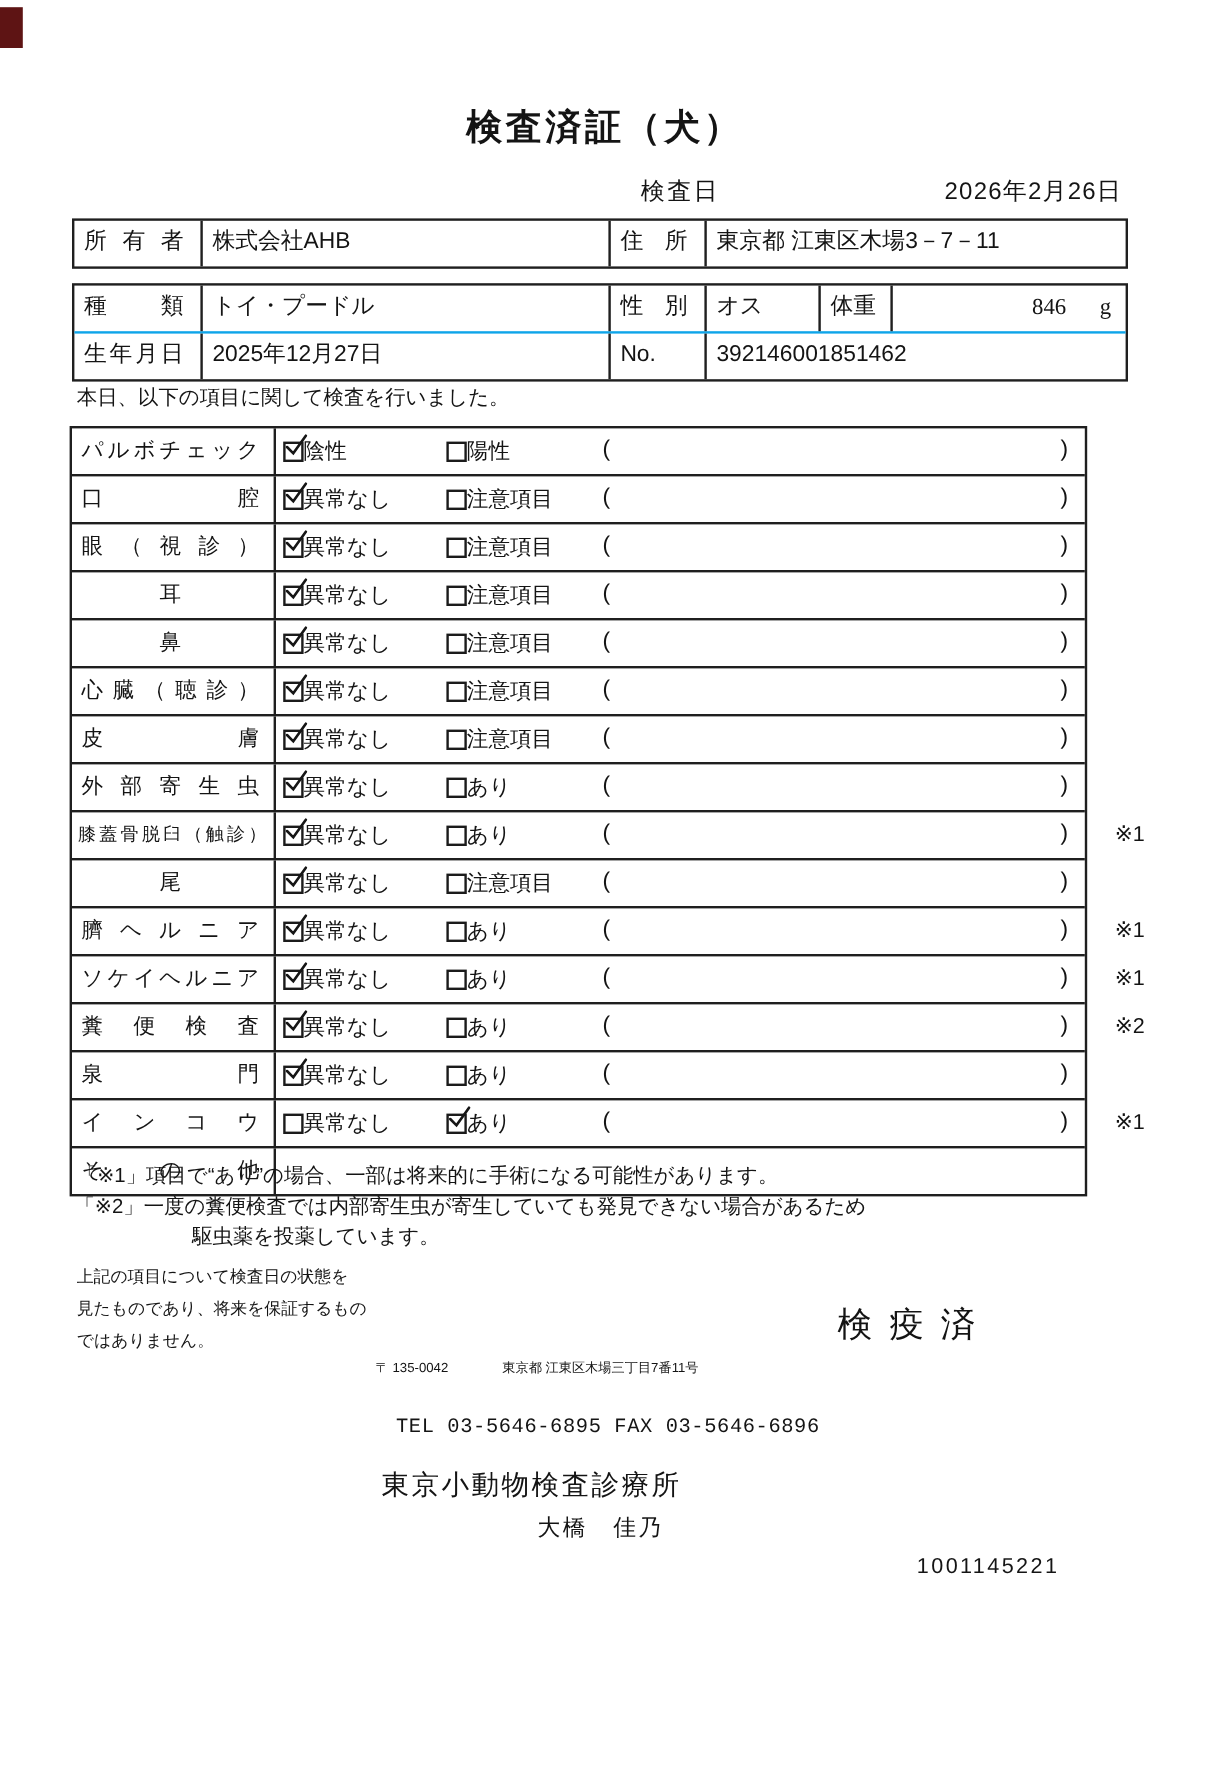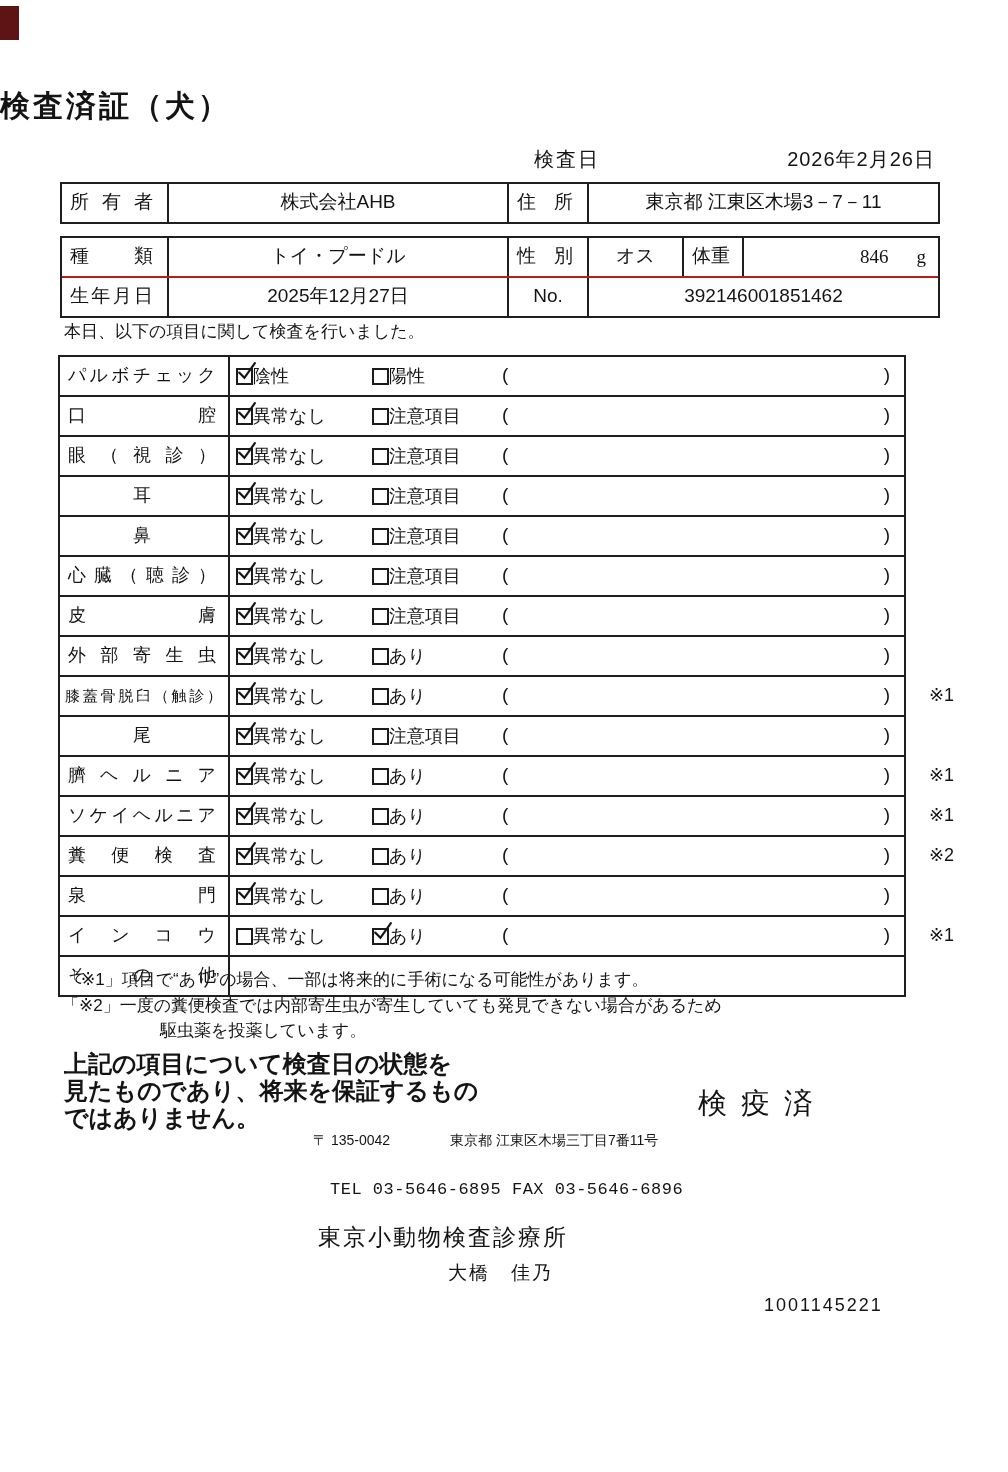--- a/index.html
+++ b/index.html
@@ -10,38 +10,38 @@
     color:#141414;
     position:relative;
     overflow:hidden;
   }
   .abs { position:absolute; }
 
   
   .corner-mark { left:0; top:6px; width:19px; height:34px; background:#5e1414; }
 
   
-  .doc-title { left:0; right:0; top:86px; font-size:30px; letter-spacing:3px; font-weight:600; }
+  .doc-title { left:0; right:0; top:86px; text-align:center; font-size:30px; letter-spacing:3px; font-weight:600; }
 
   
   .exam-date-label { left:534px; top:146px; font-size:20px; letter-spacing:2px; }
   .exam-date-value { right:73px; top:146px; font-size:20px; letter-spacing:1px; }
 
   
   .btable { border:2px solid #1f1f1f; box-sizing:border-box; background:#fff; }
   .grow { display:grid; height:38px; align-items:center; }
   .grow > div { height:38px; line-height:36px; box-sizing:border-box; padding:0 8px; font-size:19px; white-space:nowrap; overflow:visible; }
-  .grow > div + div { border-left:2px solid #1f1f1f;text-align:center; }
+  .grow > div + div { border-left:2px solid #1f1f1f; }
   .lab { text-align:justify; text-align-last:justify; padding-right:14px !important; }
 
   .owner-table { left:60px; top:182px; width:880px; }
   .owner-table .grow { grid-template-columns:105px 340px 80px 1fr; }
 
   .pet-table { left:60px; top:236px; width:880px; }
-  .pet-table .grow + .grow { border-top:2px solid #b91c1c; }
+  .pet-table .grow + .grow { border-top:2px solid #0ea5e9; }
   .pet-row1 { grid-template-columns:105px 340px 80px 95px 60px 1fr; }
   .pet-row2 { grid-template-columns:105px 340px 80px 1fr; }
   .weight-cell { display:flex; justify-content:flex-end; align-items:center; gap:28px; padding-right:12px !important;font-family:Liberation Serif, serif; }
 
   .intro-line { left:64px; top:320px; font-size:17px; }
 
   
   .insp-table { left:58px; top:355px; width:848px; }
   .trow { display:grid; grid-template-columns:170px 1fr; height:38px; }
   .trow + .trow { border-top:2px solid #1f1f1f; }
@@ -61,25 +61,25 @@
   .cbx.checked .tick { display:block; }
   .tick path { fill:none; stroke:#161616; stroke-width:2.1; stroke-linecap:round; }
   .paren-open { position:absolute; left:272px; top:0; font-size:19px; }
   .paren-close { position:absolute; right:14px; top:0; font-size:19px; }
   .row-note { position:absolute; right:-50px; top:0; font-size:18px; }
 
   .footnote1 { left:64px; top:968px; font-size:17px; }
   .footnote2 { left:62px; top:994px; font-size:17px; }
   .footnote3 { left:160px; top:1019px; font-size:17px; }
 
-  .disclaimer { left:64px; top:1050px; font-size:24px; font-weight:700; line-height:27px; }
+  .disclaimer { left:64px; top:1050px; font-size:14px; font-weight:400; line-height:27px; }
 
   .stamp { left:698px; top:1084px; font-size:29px; letter-spacing:14px; }
 
-  .postal-line { left:313px; top:1132px; font-size:14px; display:flex; gap:60px;align-items:flex-end; }
+  .postal-line { left:313px; top:1132px; font-size:11px; display:flex; gap:45px;align-items:flex-end; }
   .tel-line { left:330px; top:1180px; font-size:17px; font-family:"Liberation Mono","DejaVu Sans Mono",monospace; letter-spacing:0.5px; }
   .clinic-name { left:318px; top:1222px; font-size:23px; letter-spacing:2px; }
   .vet-name { left:448px; top:1260px; font-size:19px; letter-spacing:2px; }
   .serial { left:764px; top:1295px; font-size:18px; letter-spacing:2px; }
 </style>
 </head>
 <body>
 
 <div class="abs corner-mark"></div>
 

